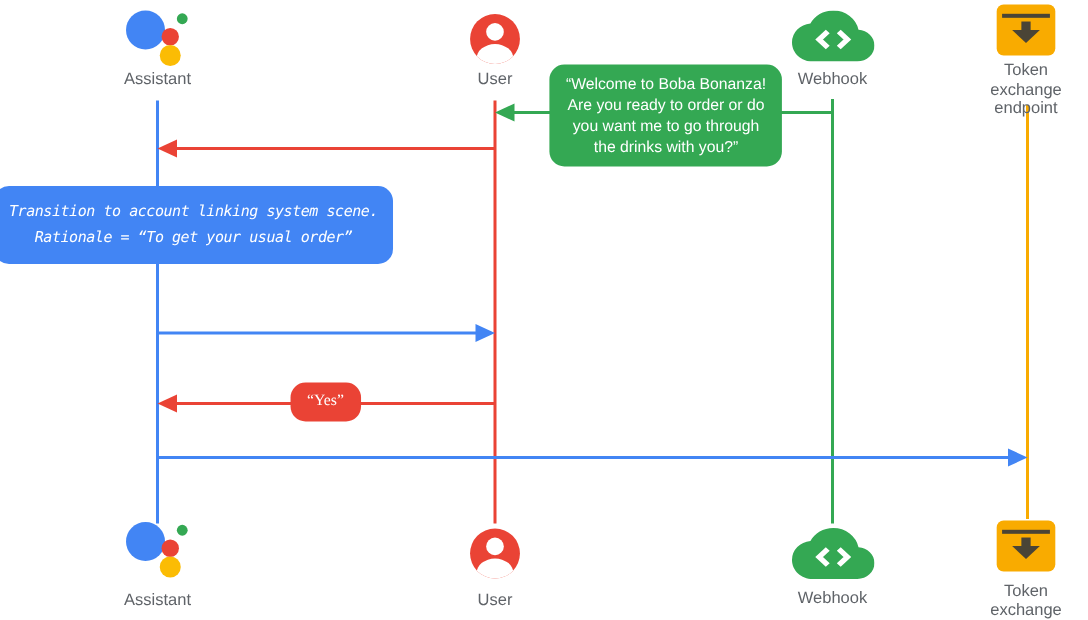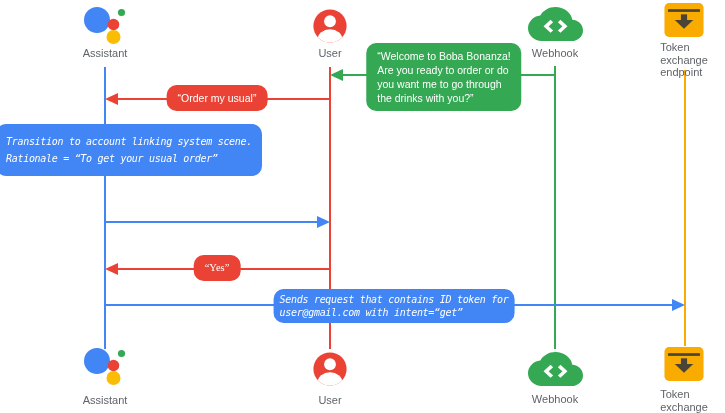--- a/index.html
+++ b/index.html
@@ -8,36 +8,36 @@
     font-family:"Liberation Sans", sans-serif; overflow:hidden;
   }
   .lifeline { position:absolute; width:2px; z-index:1; }
   .hline   { position:absolute; height:2px; z-index:2; }
   .ahead   { position:absolute; width:0; height:0; z-index:2;
              border-top:6px solid transparent; border-bottom:6px solid transparent; }
   .head-left  { border-right:13px solid; }
   .head-right { border-left:13px solid; }
   .msg {
     position:absolute; z-index:3; transform:translateX(-50%);
-    color:#fff; border-radius:10px;
+    color:#fff; text-align:center; border-radius:10px;
     white-space:pre-line;
   }
   .speech { font-size:10.5px; line-height:14px; padding:6px 11px; }
   .system {
     font-family:"DejaVu Sans Mono", monospace; font-style:italic;
     font-size:10px; letter-spacing:-0.3px;
   }
   .sys-big   { line-height:17px; padding:9px 10px; }
   .sys-small { line-height:13px; padding:4px 6px; }
   .c-blue  { background:#4285F4; }
   .c-red   { background:#EA4335; }
   .c-green { background:#34A853; }
   .actor-label {
     position:absolute; z-index:4; transform:translateX(-50%);
-    color:#5F6368; font-size:11px; line-height:12.5px; 
+    color:#5F6368; font-size:11px; line-height:12.5px; text-align:center;
     white-space:pre-line;
   }
   .icon { position:absolute; z-index:4; }
 </style>
 </head>
 <body>
 
 <div class="canvas">
 
   <div class="lifeline" style="left:104px; top:67px; height:282px; background:#4285F4;"></div>
@@ -58,30 +58,27 @@
   <div class="ahead head-left" style="left:105px; top:263px; border-right-color:#EA4335;"></div>
 
   <div class="hline" style="left:105px; top:304px; width:568px; background:#4285F4;"></div>
   <div class="ahead head-right" style="left:672px; top:299px; border-left-color:#4285F4;"></div>
 
   <div class="msg speech c-green" style="left:444px; top:43px;">“Welcome to Boba Bonanza!
 Are you ready to order or do
 you want me to go through
 the drinks with you?”</div>
 
-  <div class="msg speech c-red" style="left:217px; top:85px;">“Order my usual”</div>
 
   <div class="msg system sys-big c-blue" style="left:129px; top:124px;">Transition to account linking system scene.
 Rationale = “To get your usual order”</div>
 
 
   <div class="msg speech c-red" style="left:217px; top:255px;font-family:Liberation Serif, serif;">“Yes”</div>
 
-  <div class="msg system sys-small c-blue" style="left:394px; top:289px;">Sends request that contains ID token for
-user@gmail.com with intent=“get”</div>
 
   <div class="icon" style="left:84px; top:6px;">
     <svg width="42" height="39" viewBox="0 0 42 39">
       <circle cx="13" cy="14" r="13" fill="#4285F4"></circle>
       <circle cx="29.5" cy="18.5" r="5.8" fill="#EA4335"></circle>
       <circle cx="37.5" cy="6.5" r="3.6" fill="#34A853"></circle>
       <circle cx="29.5" cy="31" r="7" fill="#FBBC04"></circle>
     </svg>
   </div>
   <div class="actor-label" style="left:105px; top:47px;">Assistant</div>

